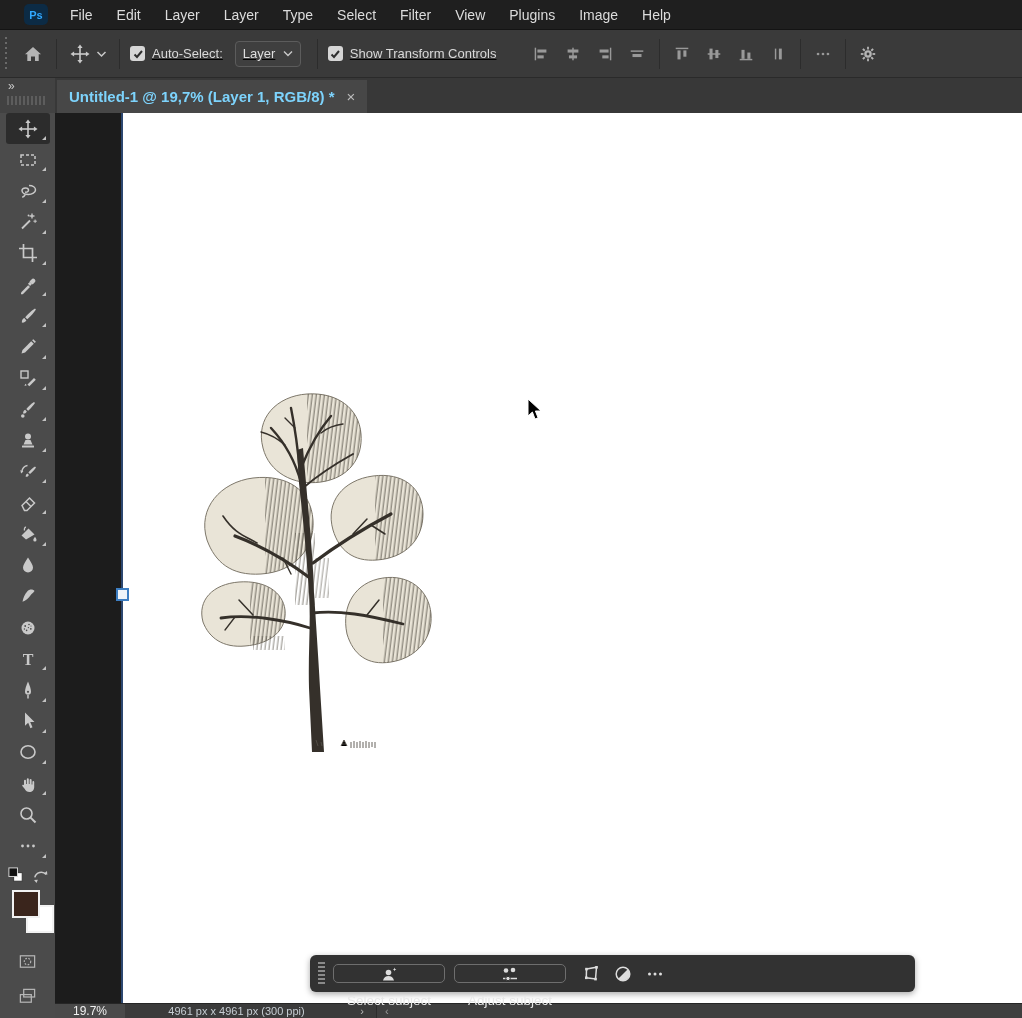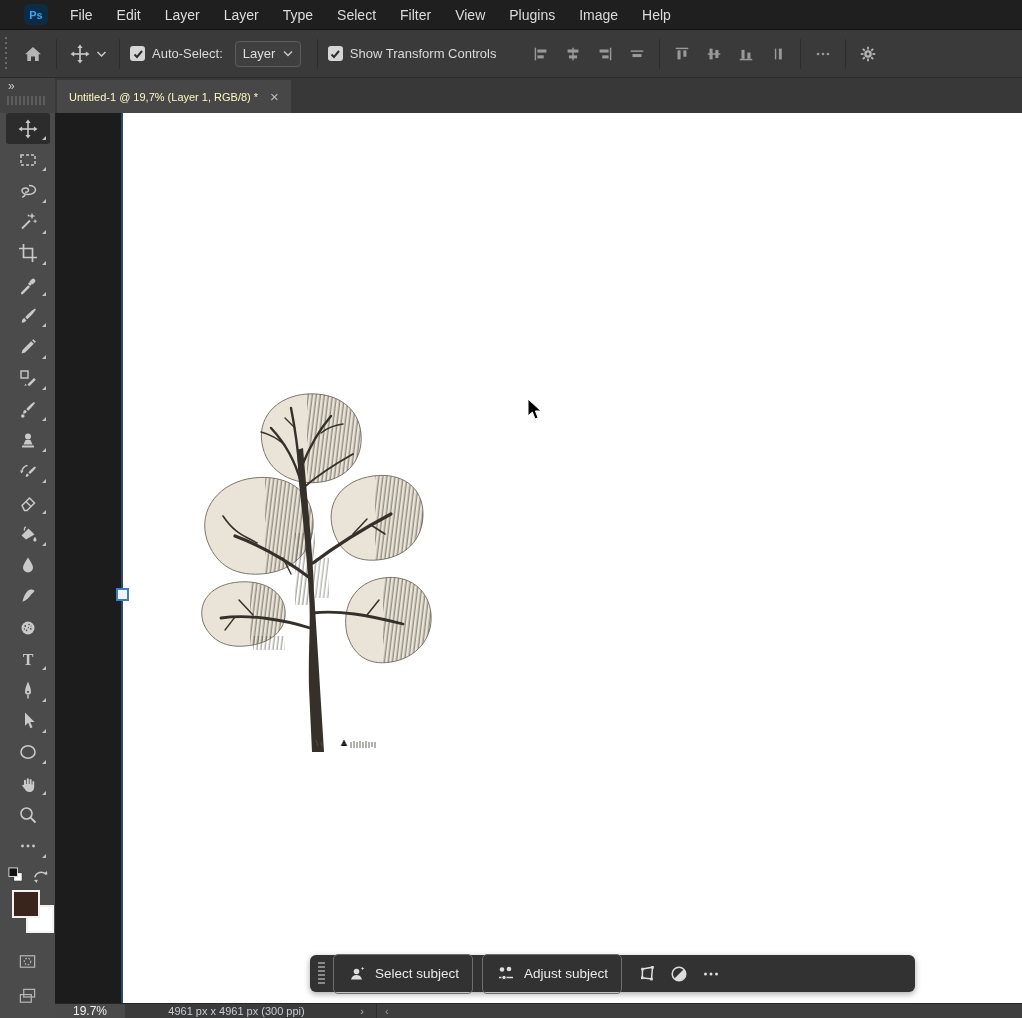--- a/index.html
+++ b/index.html
@@ -17,39 +17,39 @@
   .menu-items span { color:#dcdcdc; font-size:14px; padding:8px 12px; line-height:30px; cursor:default; }
 
   
   .optionsbar { position:absolute; left:0; top:30px; width:1022px; height:48px;
                 background:#3a3a3a; display:flex; align-items:center; border-bottom:1px solid #2a2a2a; }
   .grabber-v { width:5px; height:34px; margin-left:3px;
                background-image:repeating-linear-gradient(#6a6a6a 0 2px, transparent 2px 5px);
                background-size:2px 100%; background-repeat:no-repeat; background-position:center; }
   .opt-divider { width:1px; height:30px; background:#2c2c2c; margin:0 10px; }
   .opt-icon { display:flex; align-items:center; justify-content:center; width:26px; height:30px; }
-  .opt-group { display:flex; align-items:center; }
+  .opt-group { display:flex; align-items:center;text-decoration:underline; }
   .checkbox { width:15px; height:15px; background:#d6d6d6; border-radius:3px; display:flex;
               align-items:center; justify-content:center; margin-right:7px; }
   .opt-label { color:#d9d9d9; font-size:13px; }
   .dropdown { display:flex; align-items:center; justify-content:space-between; width:66px; height:26px;
               margin-left:12px; background:#3f3f3f; border:1px solid #5c5c5c; border-radius:4px;
               padding:0 7px; color:#dedede; font-size:13px; }
   .align-icons { display:flex; align-items:center; margin-left:28px; }
   .align-icons .opt-icon { width:32px; }
 
   
   .tabbar { position:absolute; left:0; top:78px; width:1022px; height:35px; background:#383838; }
   .tab-left { position:absolute; left:0; top:0; width:55px; height:35px; background:#424242; }
   .tab-left .chev { position:absolute; left:8px; top:1px; color:#c9c9c9; font-size:12px; letter-spacing:-1px;}
   .tab-left .ribs { position:absolute; left:7px; top:18px; width:40px; height:9px;
                background-image:repeating-linear-gradient(90deg,#5d5d5d 0 2px, transparent 2px 4px); }
   .doc-tab { position:absolute; left:57px; top:2px; height:33px; background:#474747;
              display:flex; align-items:center; padding:0 12px; }
-  .doc-tab .title { color:#fef9c3; font-size:11px; font-weight:normal; white-space:nowrap; }
+  .doc-tab .title { color:#7dd3fc; font-size:15px; font-weight:bold; white-space:nowrap; }
   .doc-tab .close { color:#bdbdbd; font-size:15px; margin-left:12px; line-height:1; }
 
   
   .toolbar { position:absolute; left:0; top:113px; width:55px; height:905px; background:#4b4b4b;
              display:flex; flex-direction:column; align-items:center; }
   .tool { position:relative; width:44px; height:31.2px; display:flex; align-items:center;
           justify-content:center; flex:0 0 auto; }
   .tool.selected { background:#2c2c2c; border-radius:3px; }
   .tool .corner { position:absolute; right:4px; bottom:4px; width:0; height:0;
           border-left:4px solid transparent; border-bottom:4px solid #c2c2c2; }
@@ -68,23 +68,23 @@
   .tf-handle { position:absolute; left:116px; top:588px; width:13px; height:13px; background:#eef4fa;
                border:2px solid #3d7ec2; z-index:6; }
 
   
   .taskbar { position:absolute; left:310px; top:955px; width:605px; height:37px; background:#323232;
              border-radius:6px; display:flex; align-items:center; z-index:8;
              box-shadow:0 2px 6px rgba(0,0,0,0.35); }
   .tb-handle { width:8px; height:25px; margin:0 8px 0 7px;
                background-image:repeating-linear-gradient(#8a8a8a 0 2px, transparent 2px 4px);
                background-size:7px 23px; background-repeat:no-repeat; background-position:center; }
-  .tb-btn { display:flex; align-items:center; gap:8px; height:40px; border:1px solid #6e6e6e;
+  .tb-btn { display:flex; align-items:center; gap:8px; height:19px; border:1px solid #6e6e6e;
             border-radius:5px; background:transparent; padding:0 13px; margin-right:9px;
-            color:#e8e8e8; font-size:13.5px; font-family:"Liberation Sans",sans-serif; }
+            color:#e8e8e8; font-size:13.5px; font-family:"Liberation Sans",sans-serif;flex-direction:column; }
   .tb-iconbtn { width:32px; height:28px; display:flex; align-items:center; justify-content:center; }
 
   
   .statusbar { position:absolute; left:55px; top:1003px; width:967px; height:15px; background:#3f3f3f;
                display:flex; border-top:1px solid #262626; }
   .sb-zoom { width:70px; background:#4a4a4a; color:#f0f0f0; font-size:12px; display:flex;
              align-items:center; justify-content:center; }
   .sb-dims { width:223px; background:#3b3b3b; color:#c6cdd3; font-size:11px; display:flex;
              align-items:center; justify-content:center; }
   .sb-chev { width:28px; background:#3b3b3b; color:#b9b9b9; font-size:11px; display:flex;

